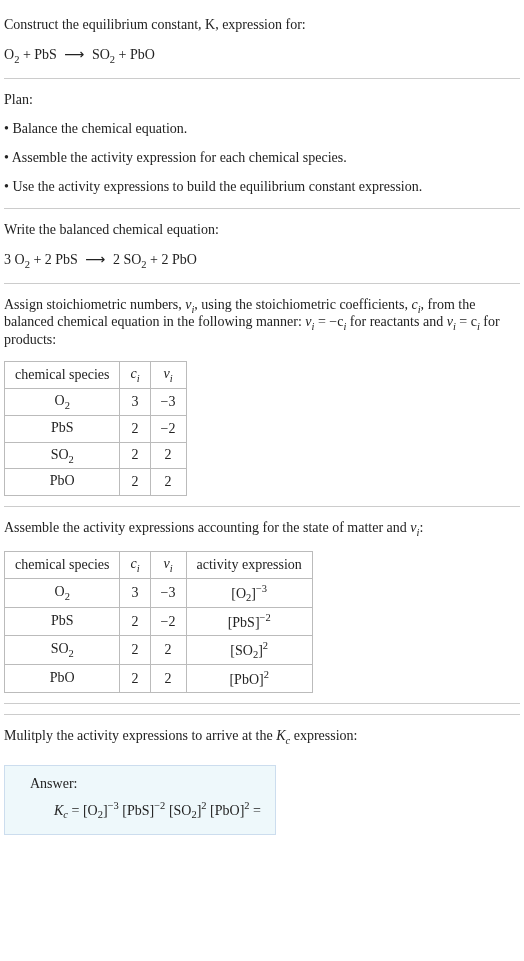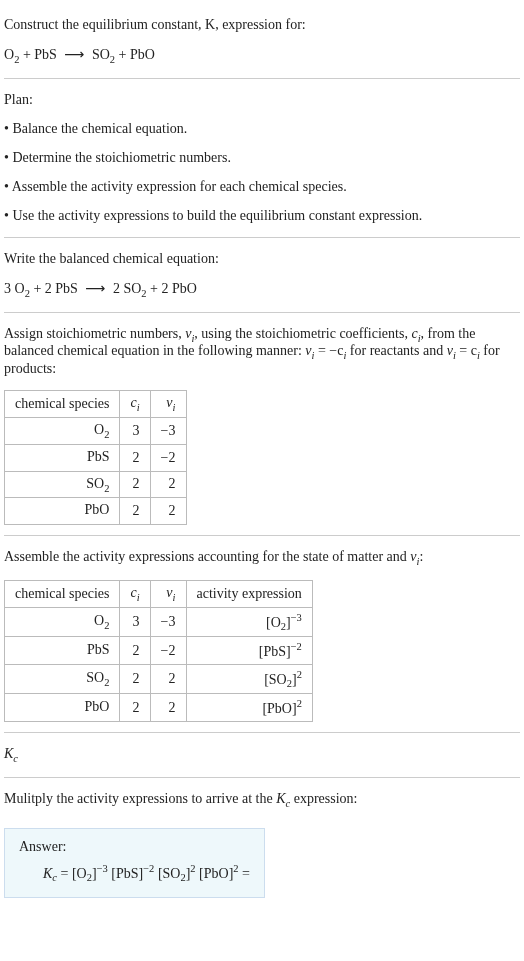--- a/index.html
+++ b/index.html
@@ -28,30 +28,30 @@
   .ital {
     font-style: italic;
   }
   table {
     border-collapse: collapse;
     margin: 6px 0;
   }
   th, td {
     border: 1px solid #bbb;
     padding: 4px 10px;
-    text-align: right;
+    text-align: center;
     font-weight: normal;
   }
   th {
     background: #fff;
   }
   .answer-box {
     background: #eef8fb;
     border: 1px solid #cde;
-    padding: 10px 14px 14px 14px;
+    padding: 10px 14px 14px 25px;
     margin-top: 6px;
     display: inline-block;
   }
   .frac {
     display: inline-block;
     vertical-align: middle;
     text-align: center;
   }
   .frac .num {
     display: block;
@@ -81,21 +81,20 @@
     <span class="arrow">⟶</span>
     <span><span>SO</span><span class="sub">2</span></span><span> + PbO</span>
   </p>
 </div>
 
 <hr>
 
 <div class="section">
   <p>Plan:</p>
   <p>• Balance the chemical equation.</p>
-  <p>• Determine the stoichiometric numbers.</p>
   <p>• Assemble the activity expression for each chemical species.</p>
   <p>• Use the activity expressions to build the equilibrium constant expression.</p>
 </div>
 
 <hr>
 
 <div class="section">
   <p>Write the balanced chemical equation:</p>
   <p>
     <span><span>3 O</span><span class="sub">2</span><span> + 2 PbS</span></span>
@@ -181,21 +180,20 @@
       <td>2</td>
       <td><span>[PbO]</span><span class="sup">2</span></td>
     </tr>
   </tbody>
     </table>
 </div>
 
 <hr>
 
 <div class="section">
-  <p><span class="ital">K</span><span class="sub ital">c</span></p>
 </div>
 
 <hr>
 
 <div class="section">
   <p>
     <span>Mulitply the activity expressions to arrive at the </span><span class="ital">K</span><span class="sub ital">c</span><span> expression:</span>
   </p>
 
   <div class="answer-box">

